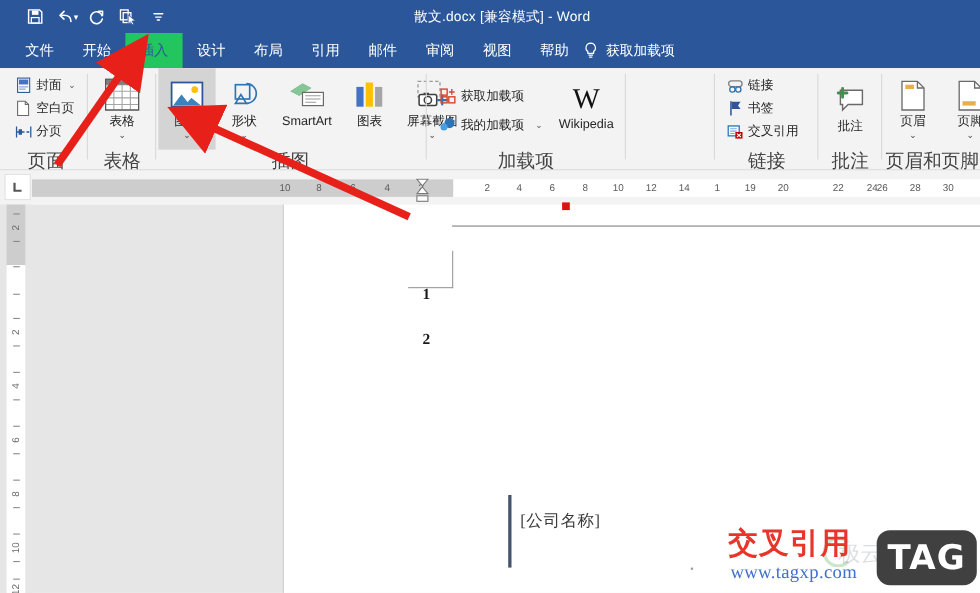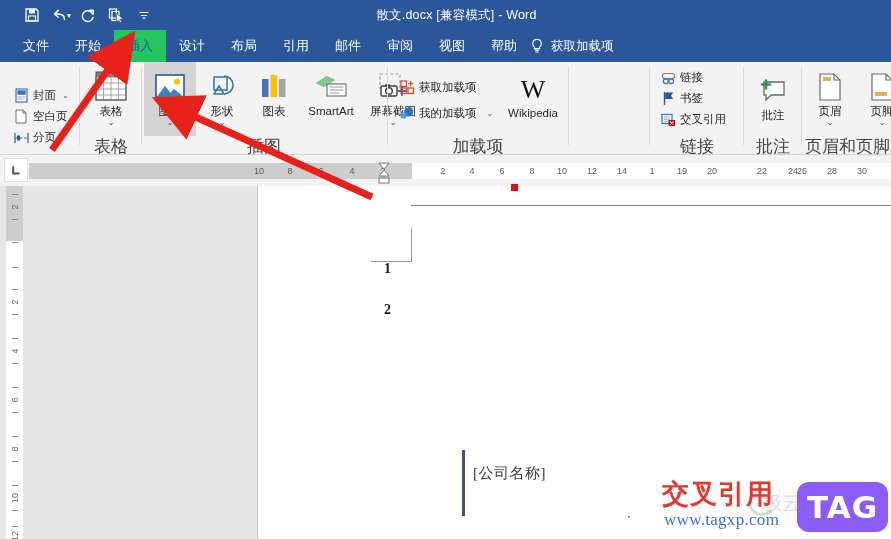--- a/index.html
+++ b/index.html
@@ -133,21 +133,21 @@
     font-size:27px; font-weight:bold; color:#e8352b; letter-spacing:1px;
     white-space:nowrap;
   }
   .wm-url {
     position:absolute; left:14px; top:38px;
     font-family:"Liberation Serif","DejaVu Serif",serif;
     font-size:17px; color:#3f6fd0; letter-spacing:.3px; white-space:nowrap;
   }
   .wm-badge {
     position:absolute; left:147px; top:10px; width:91px; height:50px;
-    background:#8b5cf6; border-radius:12px;
+    background:#404040; border-radius:12px;
     display:flex; align-items:center; justify-content:center;
   }
   .wm-badge span {
     font-family:"DejaVu Sans","Liberation Sans",sans-serif;
     font-size:31px; font-weight:bold; color:#ffffff; letter-spacing:1px;
   }
   .wm-ghost {
     position:absolute; left:112px; top:18px;
     font-family:"DejaVu Sans",sans-serif; font-size:20px; color:rgba(140,150,160,.30);
     white-space:nowrap;
@@ -229,21 +229,21 @@
           <path d="M7 1.2a4.3 4.3 0 0 0-2.6 7.7v1.7h5.2V8.9A4.3 4.3 0 0 0 7 1.2z" fill="none" stroke="#fff" stroke-width="1.1"></path>
           <path d="M5.3 12.1h3.4M5.9 14h2.2" stroke="#fff" stroke-width="1.1" stroke-linecap="round"></path>
         </svg>
       </span>
       <span>获取加载项</span>
     </div>
   </div>
 
   <div class="ribbon">
 
-    <div class="rgroup" style="left:6px; width:72px;margin-top:18px;">
+    <div class="rgroup" style="left:6px; width:72px;">
       <div style="position:absolute;left:4px;top:5px;">
         <div class="smallitem">
           <span class="ic">
             <svg width="13" height="15" viewBox="0 0 13 15">
               <rect x="1" y="1" width="11" height="13" fill="#fff" stroke="#2b579a" stroke-width="1"></rect>
               <rect x="2.3" y="2.3" width="8.4" height="4.5" fill="#4472c4"></rect>
               <path d="M2.3 9h8.4M2.3 11h6" stroke="#8aa6d8" stroke-width="1"></path>
             </svg>
           </span>
           <span>封面</span>
@@ -313,41 +313,41 @@
             <svg width="32" height="30" viewBox="0 0 32 30">
               <path d="M18 4a9 9 0 1 1 0 18" fill="none" stroke="#2e74b5" stroke-width="1.5"></path>
               <rect x="8" y="5" width="13" height="13" fill="none" stroke="#2e74b5" stroke-width="1.5"></rect>
               <path d="M8 22l5-8 5 8z" fill="none" stroke="#2e74b5" stroke-width="1.5"></path>
             </svg>
           </span>
           <span class="bl">形状</span>
           <span class="bd">⌄</span>
         </div>
 
-        <div class="bigbtn">
-          <span class="bi">
-            <svg width="30" height="30" viewBox="0 0 30 30">
-              <rect x="3" y="7" width="6.5" height="18" fill="#4472c4"></rect>
-              <rect x="11.5" y="3" width="6.5" height="22" fill="#ffc000"></rect>
-              <rect x="20" y="7" width="6.5" height="18" fill="#a5a5a5"></rect>
-            </svg>
-          </span>
-          <span class="bl">图表</span>
-        </div>
-
         <div class="bigbtn wide">
           <span class="bi">
             <svg width="34" height="30" viewBox="0 0 34 30">
               <path d="M2 11l11-7 8 4-11 7z" fill="#5aa469"></path>
               <path d="M2 11l8 4 11-7-8-4z" fill="#8ecb9c" opacity=".85"></path>
               <rect x="13" y="12" width="19" height="12" fill="#fff" stroke="#6a6a6a" stroke-width="1.1"></rect>
               <path d="M15.5 15h14M15.5 18h14M15.5 21h10" stroke="#9a9a9a" stroke-width="1"></path>
             </svg>
           </span>
           <span class="bl">SmartArt</span>
+        </div>
+
+        <div class="bigbtn">
+          <span class="bi">
+            <svg width="30" height="30" viewBox="0 0 30 30">
+              <rect x="3" y="7" width="6.5" height="18" fill="#4472c4"></rect>
+              <rect x="11.5" y="3" width="6.5" height="22" fill="#ffc000"></rect>
+              <rect x="20" y="7" width="6.5" height="18" fill="#a5a5a5"></rect>
+            </svg>
+          </span>
+          <span class="bl">图表</span>
         </div>
 
         <div class="bigbtn wide">
           <span class="bi">
             <svg width="34" height="30" viewBox="0 0 34 30">
               <rect x="4" y="2" width="20" height="14" fill="none" stroke="#9a9a9a" stroke-width="1.2" stroke-dasharray="3 2.2"></rect>
               <rect x="5" y="14" width="16" height="10" rx="1.6" fill="#fff" stroke="#3f3f3f" stroke-width="1.4"></rect>
               <circle cx="13" cy="19" r="3.3" fill="none" stroke="#3f3f3f" stroke-width="1.4"></circle>
               <rect x="9" y="12.3" width="5" height="2" fill="#3f3f3f"></rect>
               <path d="M26 15v8M22 19h8" stroke="#2e74b5" stroke-width="2" stroke-linecap="round"></path>

